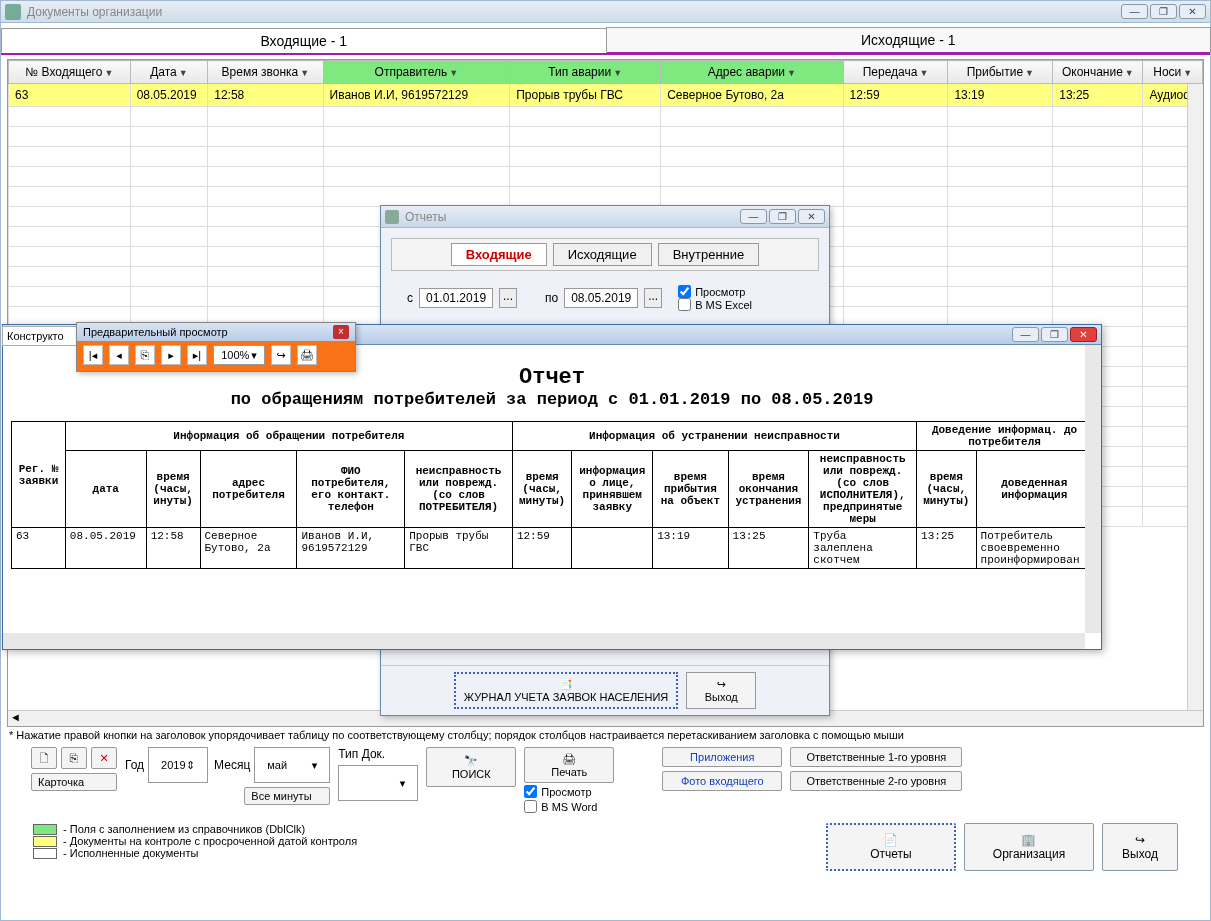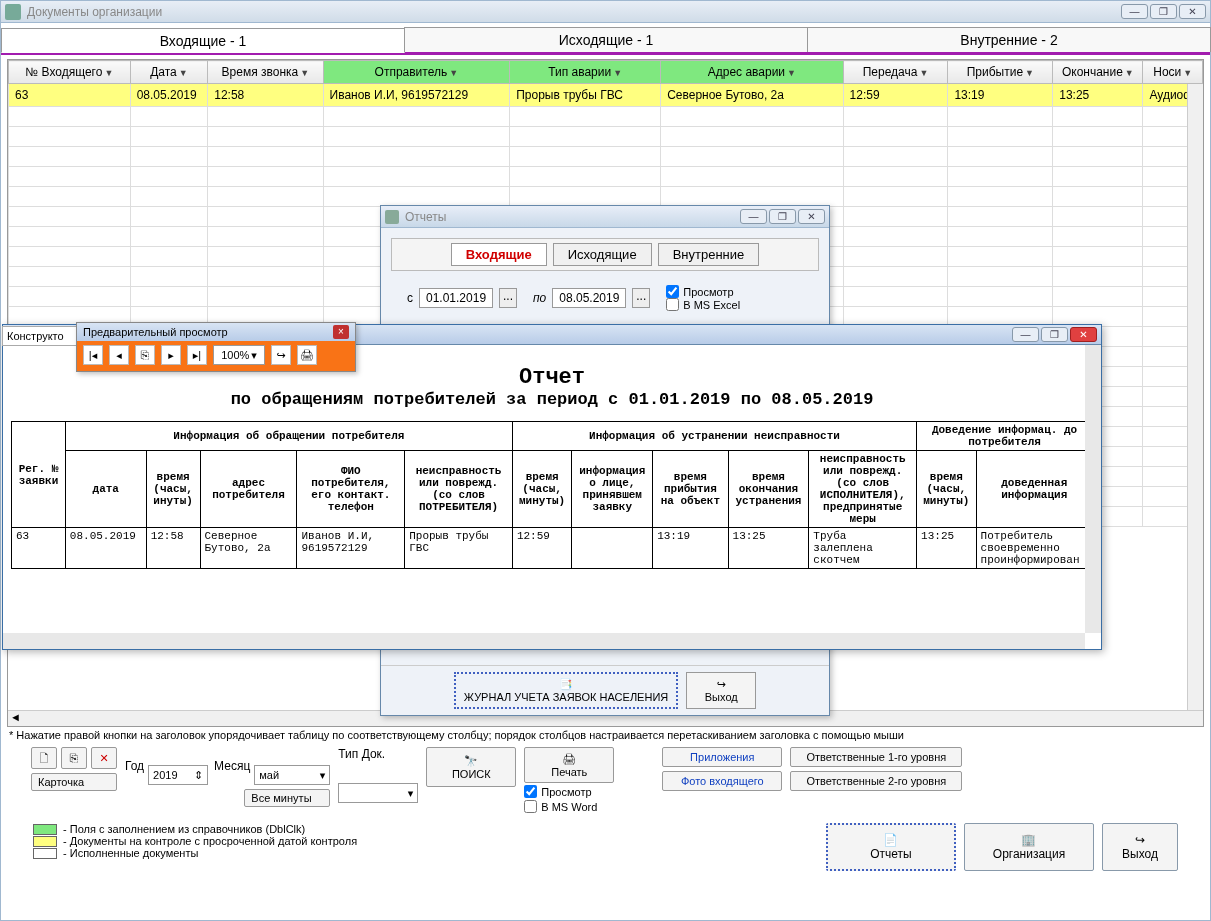--- a/index.html
+++ b/index.html
@@ -30,21 +30,21 @@
 .grid-scroll-v { position:absolute; top:24px; right:0; bottom:16px; width:16px; background:#f0f0f0; border-left:1px solid #ccc;}
 
 .hint-line { font-size: 11px; padding: 2px 8px; }
 
 
 .bottom-controls { display: flex; align-items: flex-start; gap: 8px; padding: 4px 30px; }
 .mini-btn { border: 1px solid #999; background: #f4f4f4; padding: 2px 6px; font-size: 11px; cursor: pointer; border-radius:2px;}
 .mini-btn.icon { width: 26px; height: 22px; padding: 0; text-align:center; line-height:20px;}
 .field-group { display: flex; align-items: center; gap: 4px; }
 .field-label { font-size: 12px; }
-.field-box { border: 1px solid #999; background: #fff; padding: 2px 4px; height: 20px; display:flex; align-items:center;margin-top:18px;}
+.field-box { border: 1px solid #999; background: #fff; padding: 2px 12px; height: 36px; display:flex; align-items:center;}
 .big-btn { border: 1px solid #999; background: #f4f4f4; width: 90px; height: 40px; display: flex; flex-direction: column; align-items: center; justify-content: center; font-size: 11px; cursor: pointer; border-radius:2px;}
 .link-btn { border: 1px solid #999; background: #f4f4f4; width: 172px; height: 20px; display: flex; align-items: center; justify-content: center; font-size: 11px; color: #1040c0; cursor: pointer; border-radius:2px;}
 .check-row { display: flex; align-items: center; gap: 4px; font-size: 11px; }
 
 
 .legend { padding: 6px 32px; font-size: 11px; display:flex; justify-content:space-between; align-items:flex-start;}
 .legend-item { display: flex; align-items: center; gap: 6px; }
 .legend-swatch { width: 24px; height: 11px; border: 1px solid #666; }
 
 
@@ -107,21 +107,20 @@
     <div class="win-controls">
       <div class="win-btn">—</div>
       <div class="win-btn">❐</div>
       <div class="win-btn">✕</div>
     </div>
   </div>
 
   <div class="main-tabs">
     <div class="main-tab active">Входящие - 1</div>
     <div class="main-tab">Исходящие - 1</div>
-    <div class="main-tab">Внутренние - 2</div>
   </div>
 
   <div class="grid-wrap">
     <table class="grid-table">
       <thead>
         <tr>
           <th style="width:116px"><span>№ Входящего</span><span class="arrow">▼</span></th>
           <th style="width:74px"><span>Дата</span><span class="arrow">▼</span></th>
           <th style="width:110px"><span>Время звонка</span><span class="arrow">▼</span></th>
           <th class="green" style="width:178px"><span>Отправитель</span><span class="arrow">▼</span></th>
@@ -524,21 +523,21 @@
   <div class="dlg-body">
     <div class="dlg-tabs">
       <div class="dlg-tab active">Входящие</div>
       <div class="dlg-tab">Исходящие</div>
       <div class="dlg-tab">Внутренние</div>
     </div>
     <div class="date-row">
       <span>с</span>
       <div class="date-box">01.01.2019</div>
       <div class="dots-btn">...</div>
-      <span style="margin-left:10px;font-style:italic;">по</span>
+      <span style="margin-left:22px;">по</span>
       <div class="date-box">08.05.2019</div>
       <div class="dots-btn">...</div>
       <div style="margin-left:10px;">
         <div class="check-row">
             <input type="checkbox" checked="" style="">
             <span>Просмотр</span>
           </div>
         <div class="check-row">
             <input type="checkbox" style="">
             <span>В MS Excel</span>

